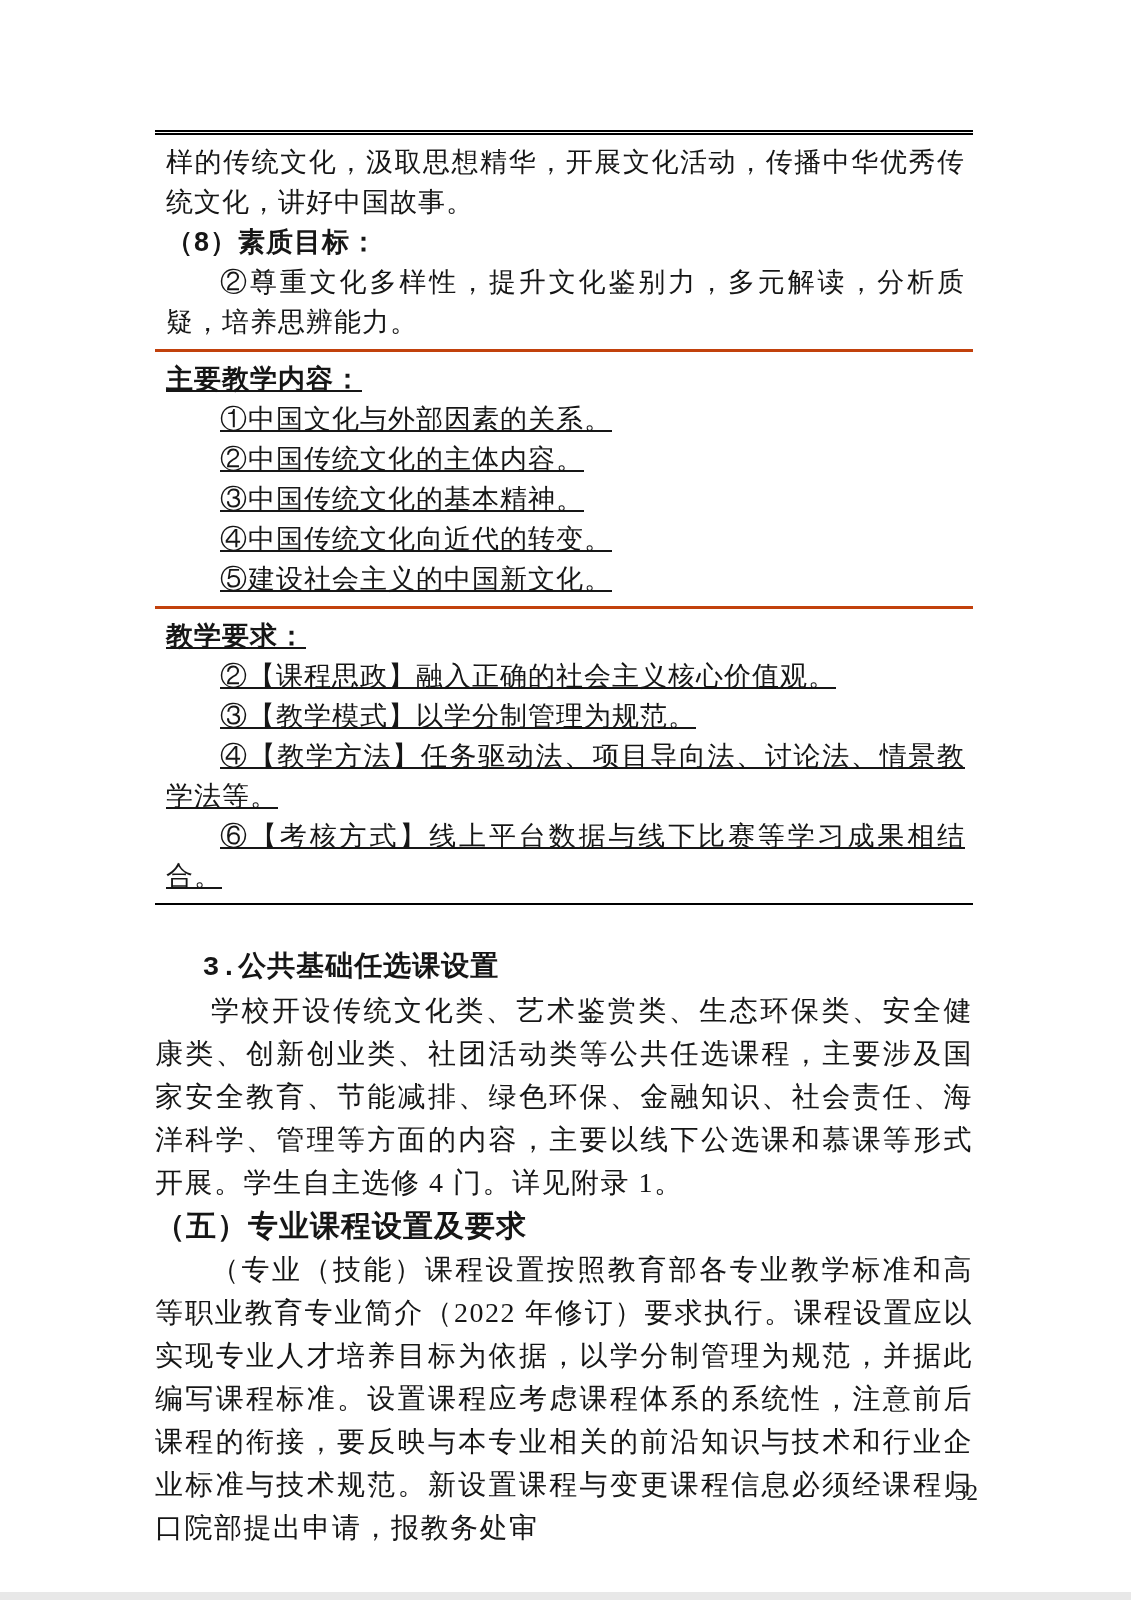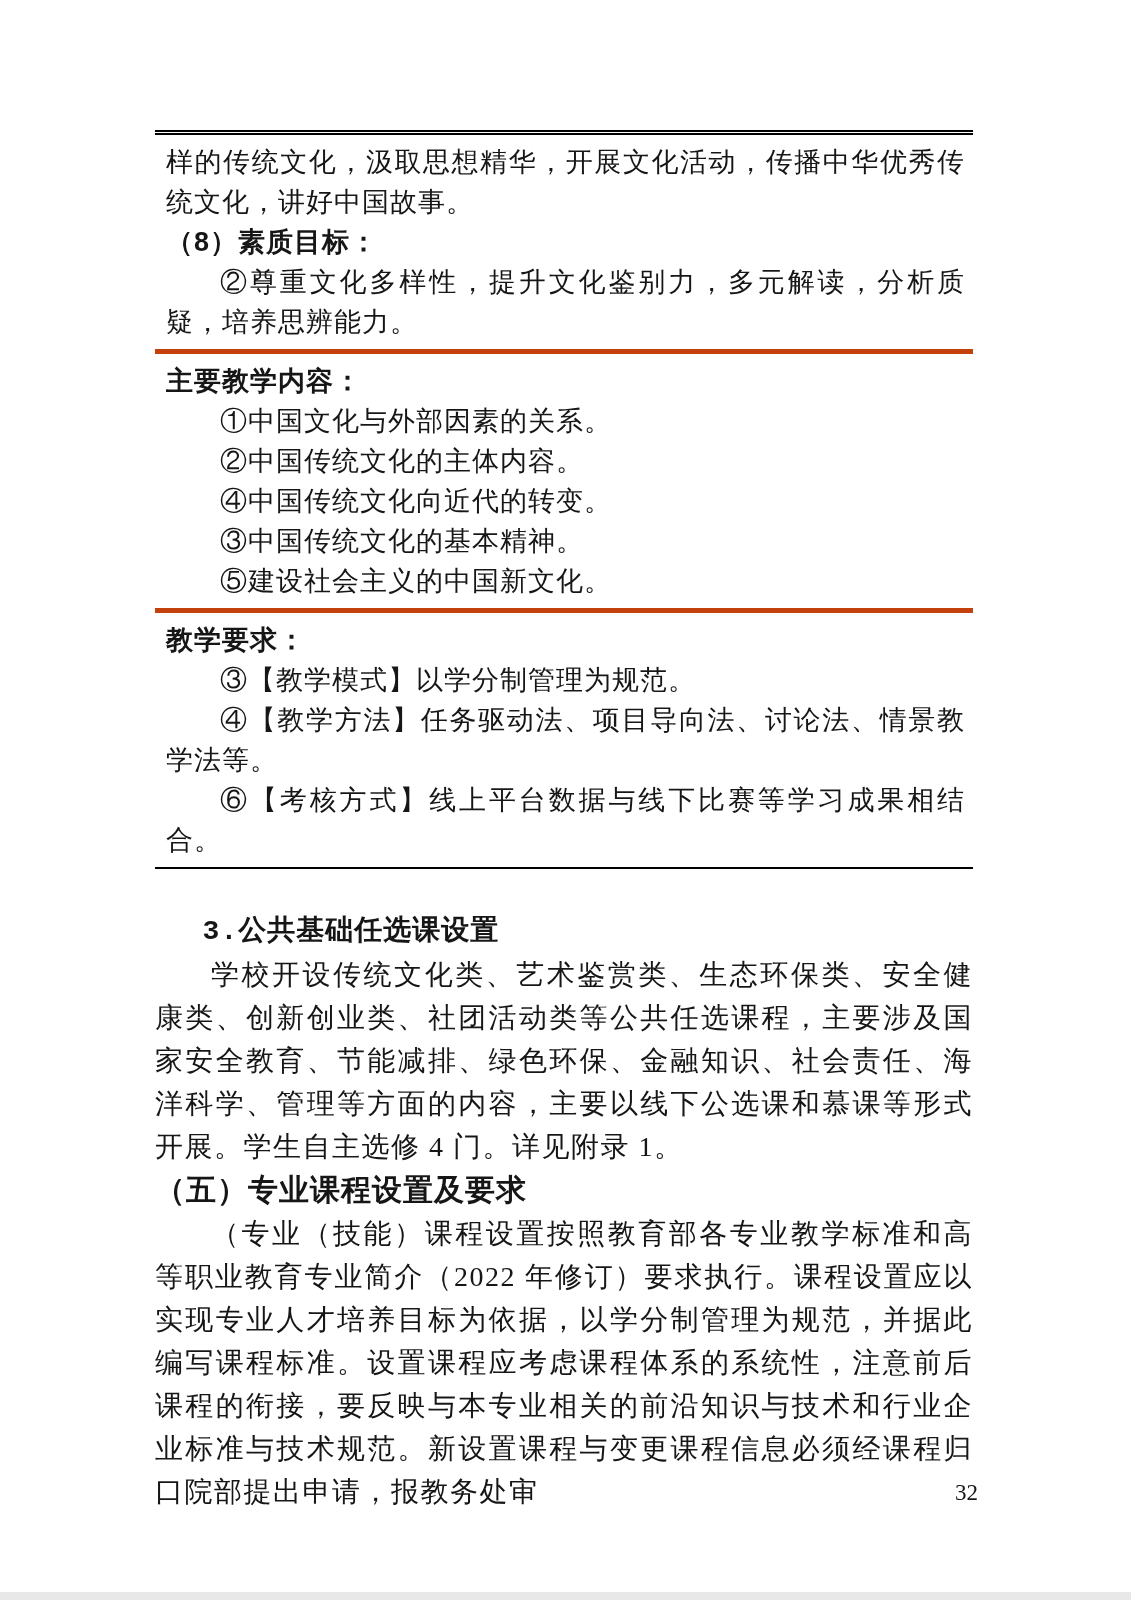--- a/index.html
+++ b/index.html
@@ -18,21 +18,21 @@
     left:155px; top:130px;
     width:818px;
   }
 
   
   .course-table {
     border-top:5px double #000;
     border-bottom:2px solid #000;
   }
   .trow { padding:7px 8px 7px 11px; }
-  .trow + .trow { border-top:5px solid #c2410c; }
+  .trow + .trow { border-top:3px solid #c2410c;text-decoration:underline; }
 
   .t-text {
     font-size:27px;
     line-height:40px;
     text-align:justify;
     letter-spacing:1px;
   }
   .t-item { text-indent:2em; }
   .t-head {
     font-size:27px;
@@ -87,27 +87,28 @@
       <div class="trow">
         <p class="t-text">样的传统文化，汲取思想精华，开展文化活动，传播中华优秀传统文化，讲好中国故事。</p>
         <p class="t-head">（8）素质目标：</p>
         <p class="t-text t-item">②尊重文化多样性，提升文化鉴别力，多元解读，分析质疑，培养思辨能力。</p>
       </div>
 
       <div class="trow">
         <p class="t-head">主要教学内容：</p>
         <p class="t-text t-item">①中国文化与外部因素的关系。</p>
         <p class="t-text t-item">②中国传统文化的主体内容。</p>
+        <p class="t-text t-item">③中国传统文化的基本精神。</p>
         <p class="t-text t-item">④中国传统文化向近代的转变。</p>
-        <p class="t-text t-item">③中国传统文化的基本精神。</p>
         <p class="t-text t-item">⑤建设社会主义的中国新文化。</p>
       </div>
 
       <div class="trow">
         <p class="t-head">教学要求：</p>
+        <p class="t-text t-item">②【课程思政】融入正确的社会主义核心价值观。</p>
         <p class="t-text t-item">③【教学模式】以学分制管理为规范。</p>
         <p class="t-text t-item">④【教学方法】任务驱动法、项目导向法、讨论法、情景教学法等。</p>
         <p class="t-text t-item">⑥【考核方式】线上平台数据与线下比赛等学习成果相结合。</p>
       </div>
 
     </section>
 
     <section class="body-sections">
       <h3 class="sec-head-3">3.公共基础任选课设置</h3>
       <p class="body-para">学校开设传统文化类、艺术鉴赏类、生态环保类、安全健康类、创新创业类、社团活动类等公共任选课程，主要涉及国家安全教育、节能减排、绿色环保、金融知识、社会责任、海洋科学、管理等方面的内容，主要以线下公选课和慕课等形式开展。学生自主选修 4 门。详见附录 1。</p>

